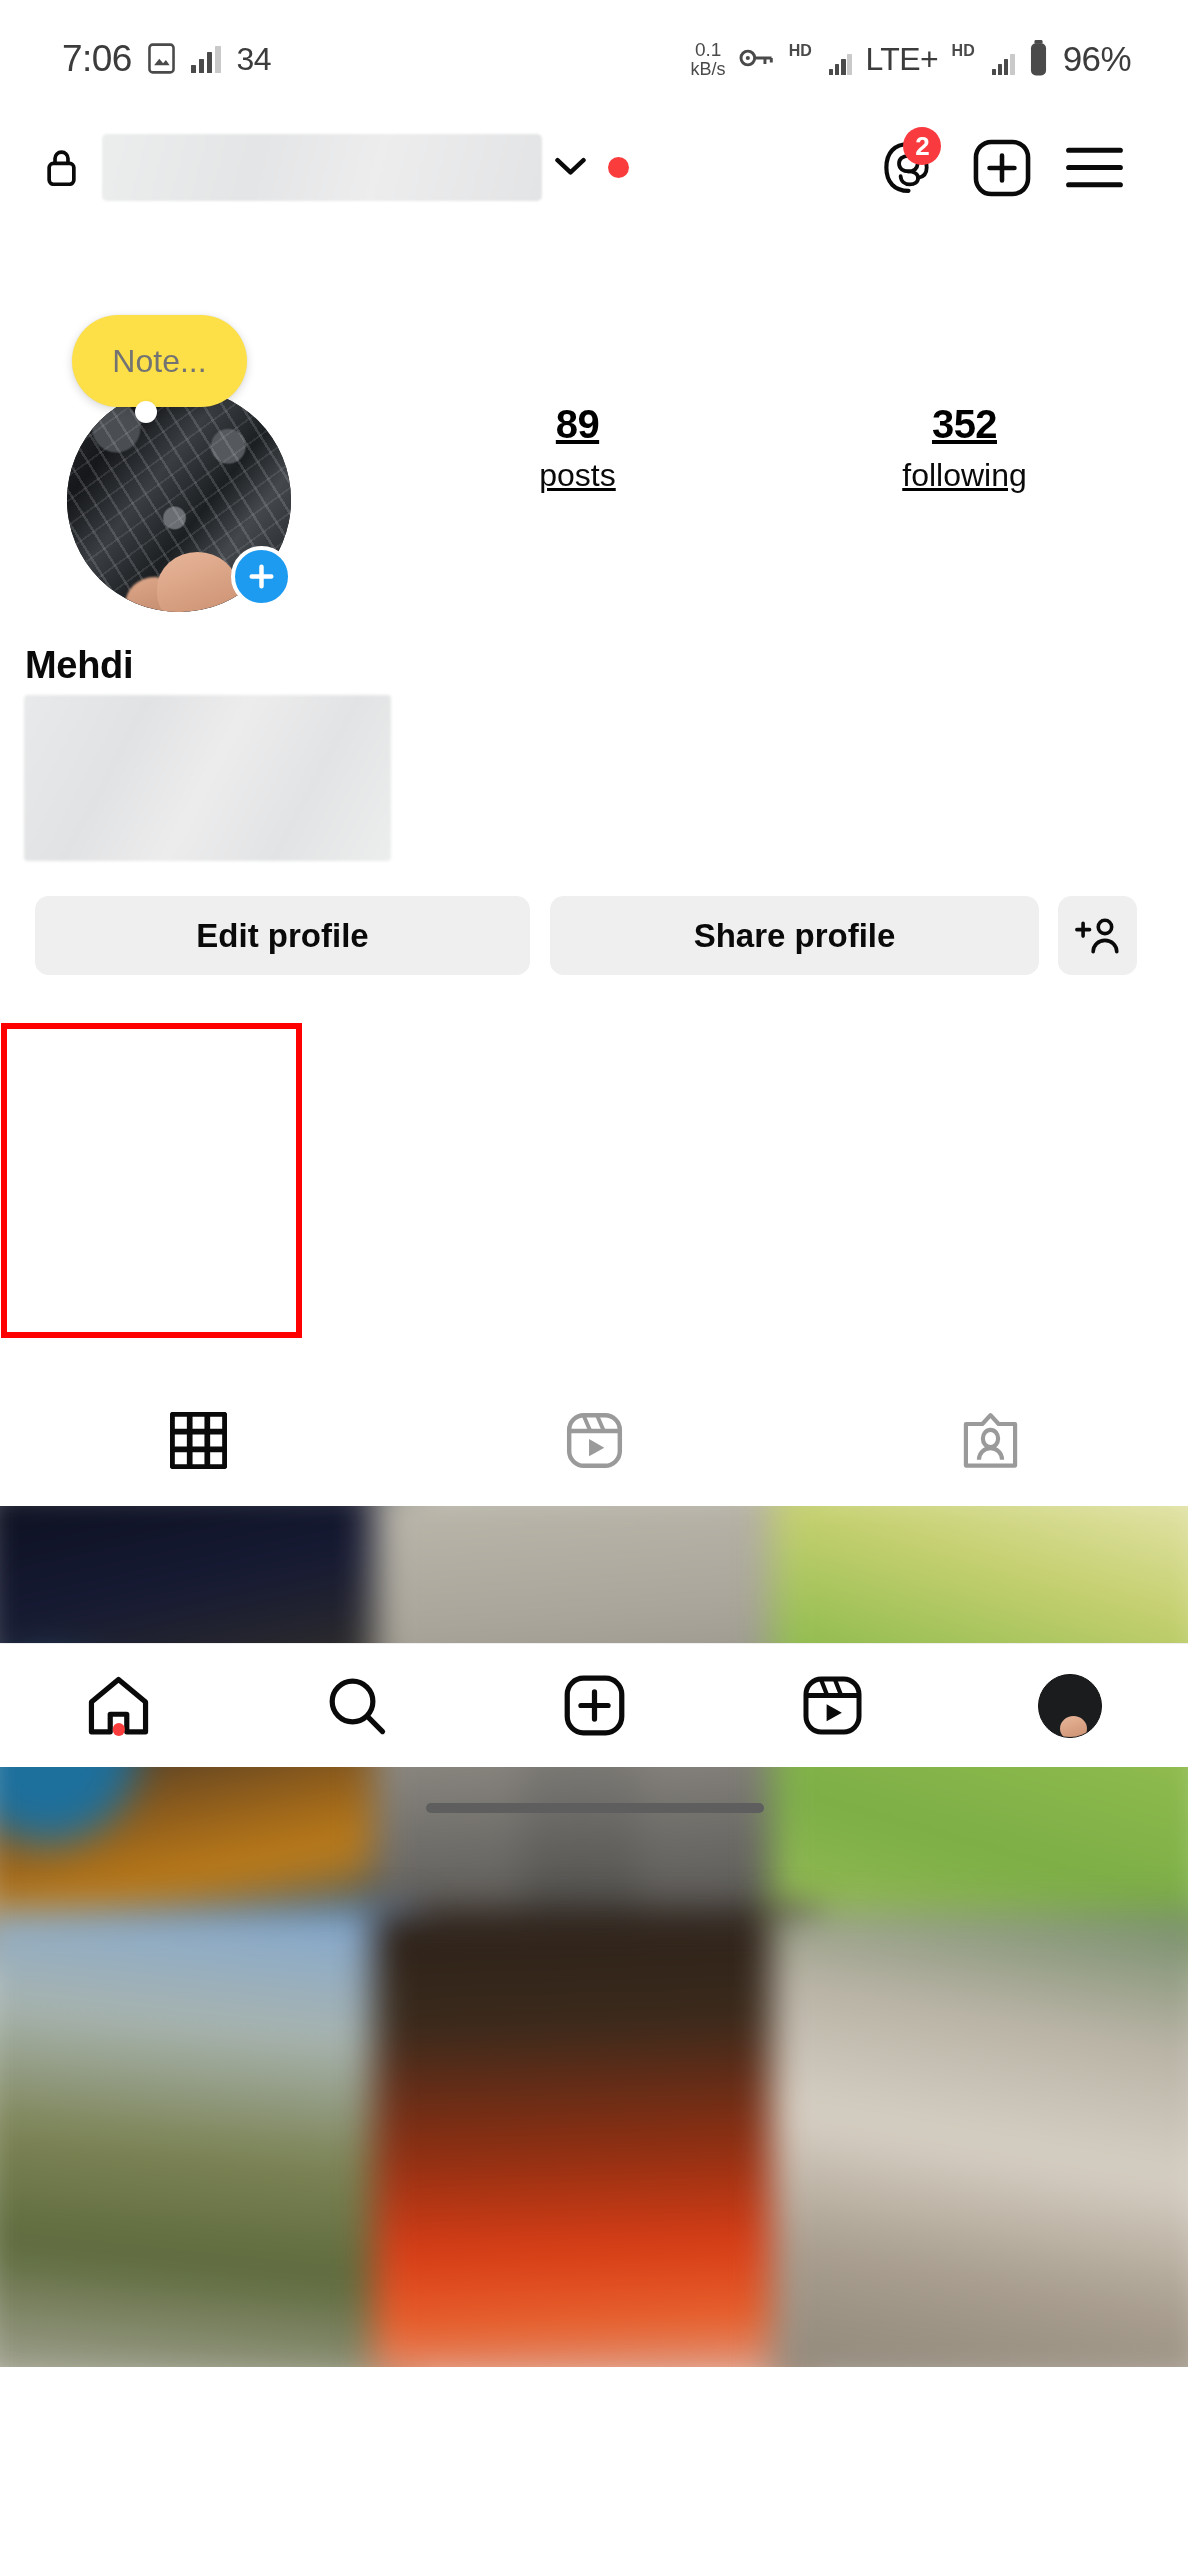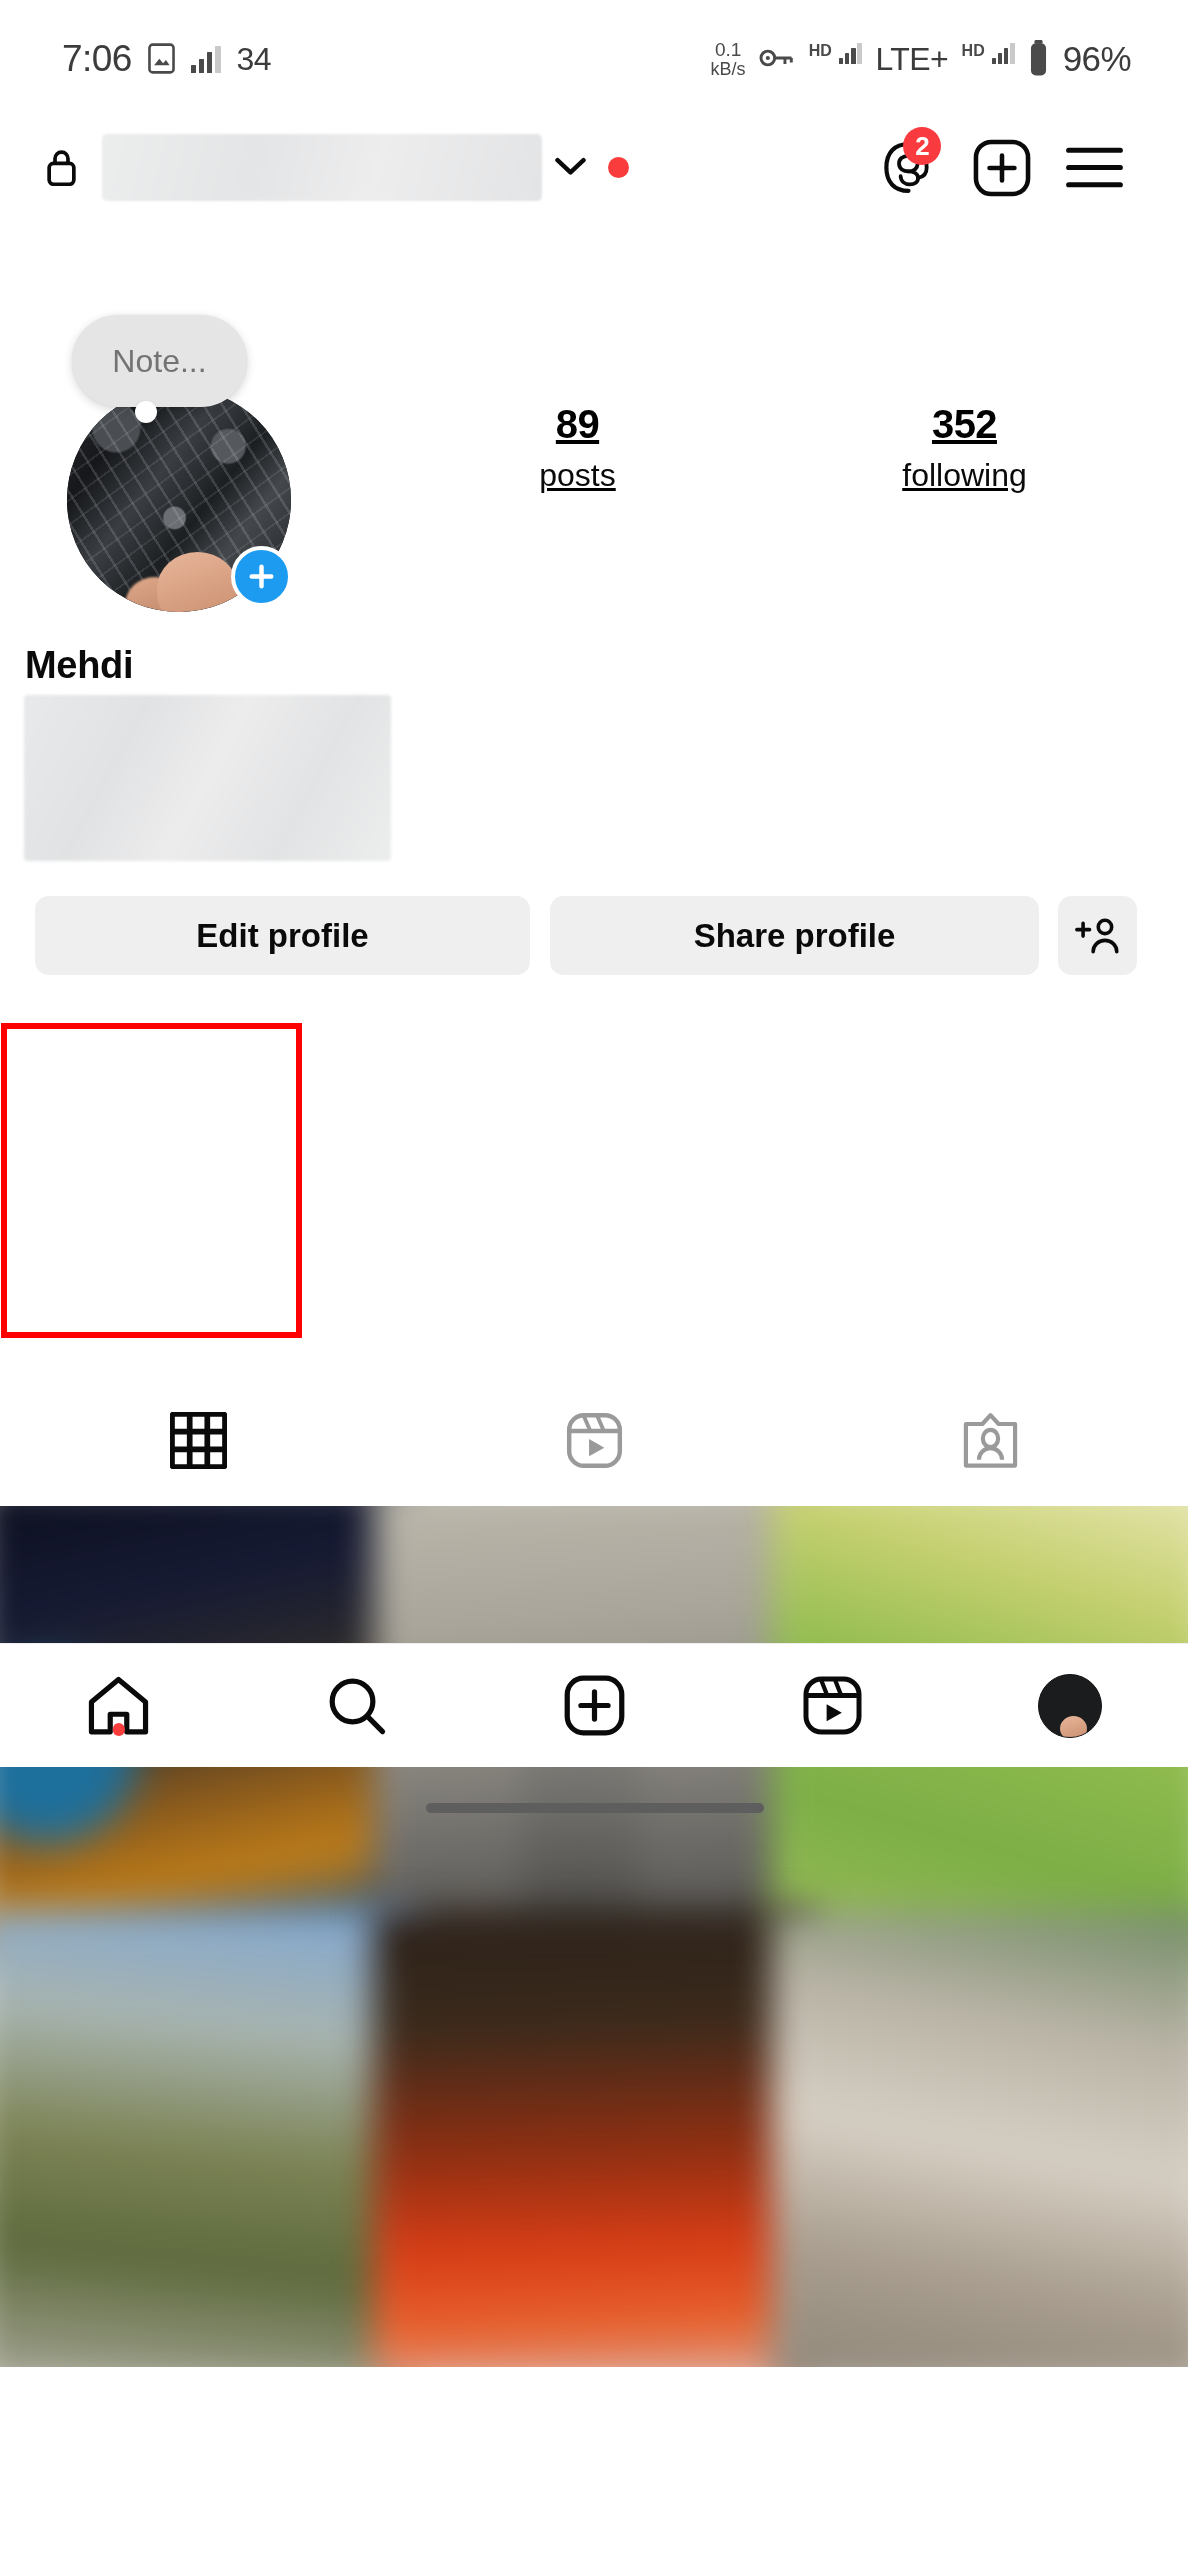--- a/index.html
+++ b/index.html
@@ -16,21 +16,21 @@
   .statusbar {
     position:absolute; left:0; top:0; width:1189px; height:118px;
     display:flex; align-items:center; color:#4a4a4a;
   }
   .sb-left { display:flex; align-items:center; gap:16px; margin-left:62px; }
   .sb-time { font-size:37px; font-weight:400; letter-spacing:-0.6px; color:#3c3c3c; }
   .sb-right { display:flex; align-items:center; gap:13.6px; margin-left:auto; margin-right:58px; }
   .sb-speed { display:flex; flex-direction:column; align-items:center; line-height:1.0; color:#4a4a4a; }
   .sb-speed .n { font-size:19px; font-weight:400; }
   .sb-speed .u { font-size:18px; font-weight:400; margin-top:1.2px; }
-  .sb-net { display:flex; gap:7px; }
+  .sb-net { display:flex; align-items:flex-end; gap:17px; }
   .sb-hd { font-size:16px; font-weight:600; line-height:1; margin-bottom:16px; color:#4a4a4a; }
   .sb-lte { font-size:32px; font-weight:400; letter-spacing:-0.6px; color:#3c3c3c; }
   .sb-batt-pct { font-size:35px; font-weight:400; letter-spacing:-0.6px; color:#3c3c3c; }
 
   .bars { display:flex; align-items:flex-end; gap:2.5px; height:27px; }
   .bars i { width:5.6px; background:#4a4a4a; border-radius:0.6px; display:block; }
   .bars i:nth-child(1){ height:7.4px; }
   .bars i:nth-child(2){ height:13.6px; }
   .bars i:nth-child(3){ height:20.4px; }
   .bars i:nth-child(4){ height:27px; background:#c9c9c9; }
@@ -63,21 +63,21 @@
     position:absolute; top:6.2px; right:13.6px;
     min-width:38px; height:38px; padding:0 6.2px;
     background:#f93a3f; color:#fff; border-radius:19px;
     display:flex; align-items:center; justify-content:center;
     font-size:26px; font-weight:700;
   }
 
   
   .note-bubble {
     position:absolute; left:72px; top:315px;
-    width:175px; height:92px; background:#e5e5e5;
+    width:175px; height:92px; background:#fde047;
     border-radius:46px;
     box-shadow:0 2.5px 10px rgba(0,0,0,0.16), 0 0 0 0.6px rgba(0,0,0,0.035);
     display:flex; align-items:center; justify-content:center;
     font-size:32px; color:#737373;
     z-index:5;
   }
   .note-tail {
     position:absolute; left:135px; top:401px;
     width:22px; height:22px; background:#fff; border-radius:50%;
     box-shadow:0 1.9px 5px rgba(0,0,0,0.13);

